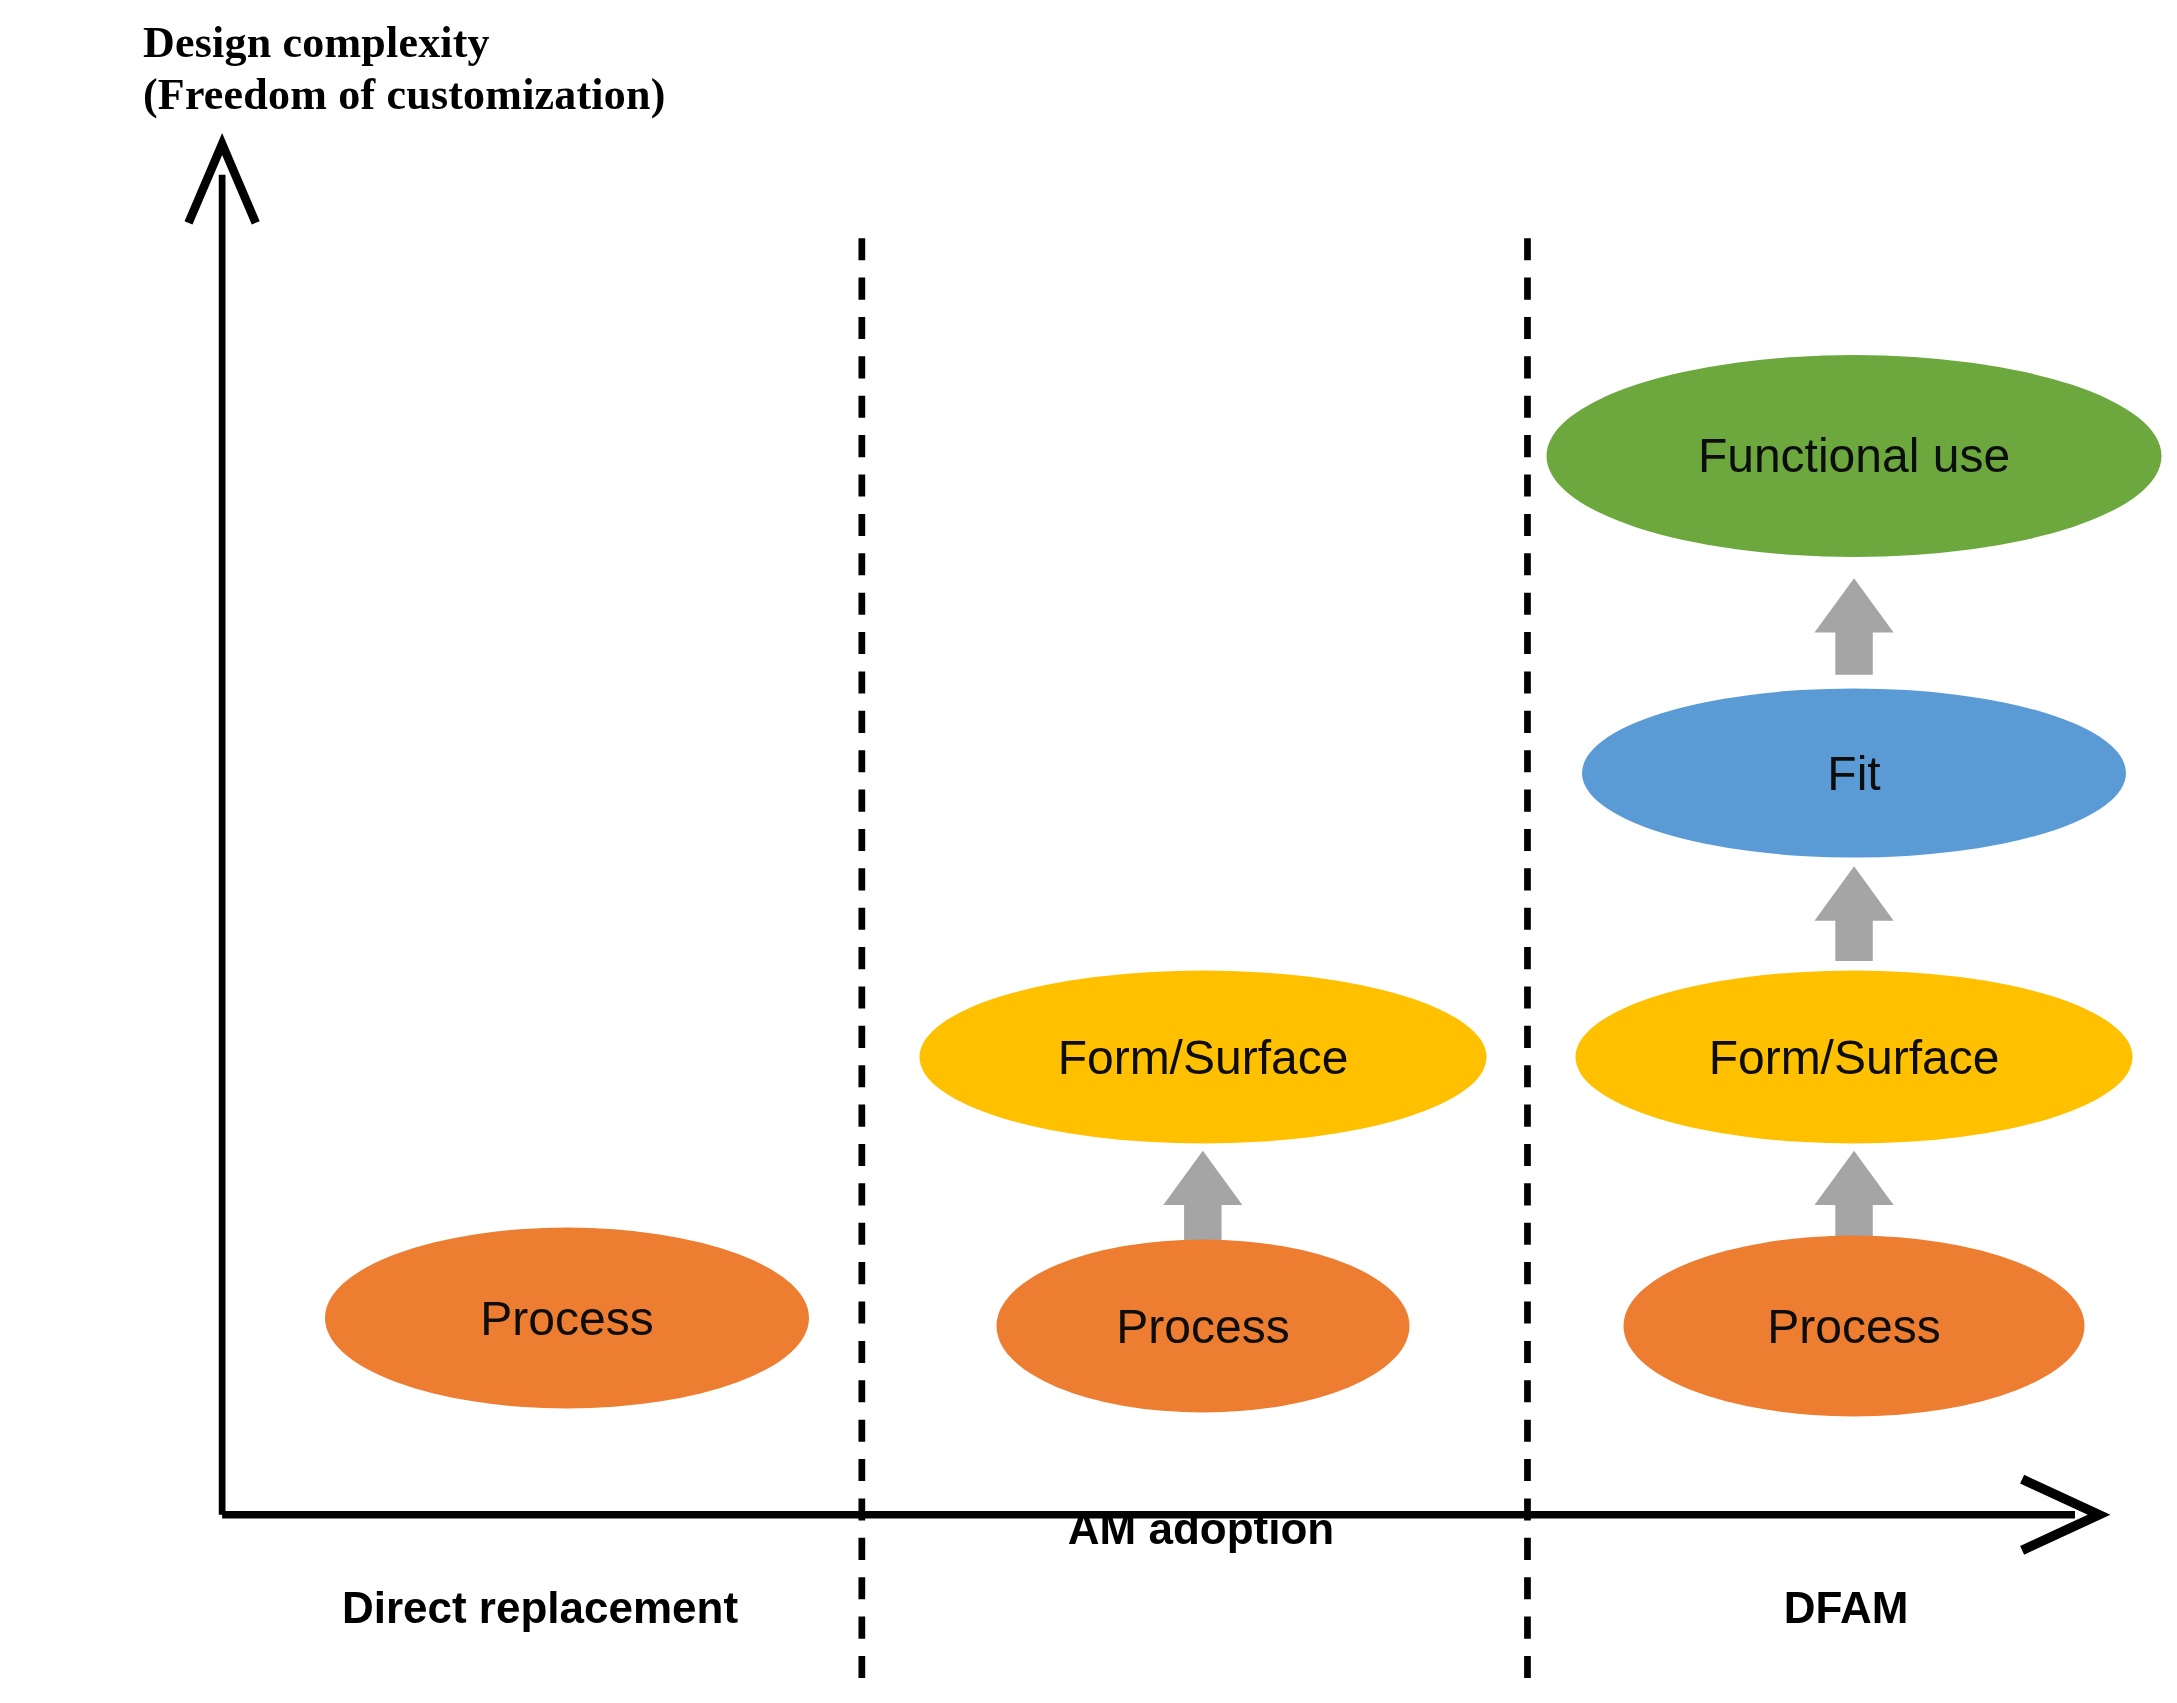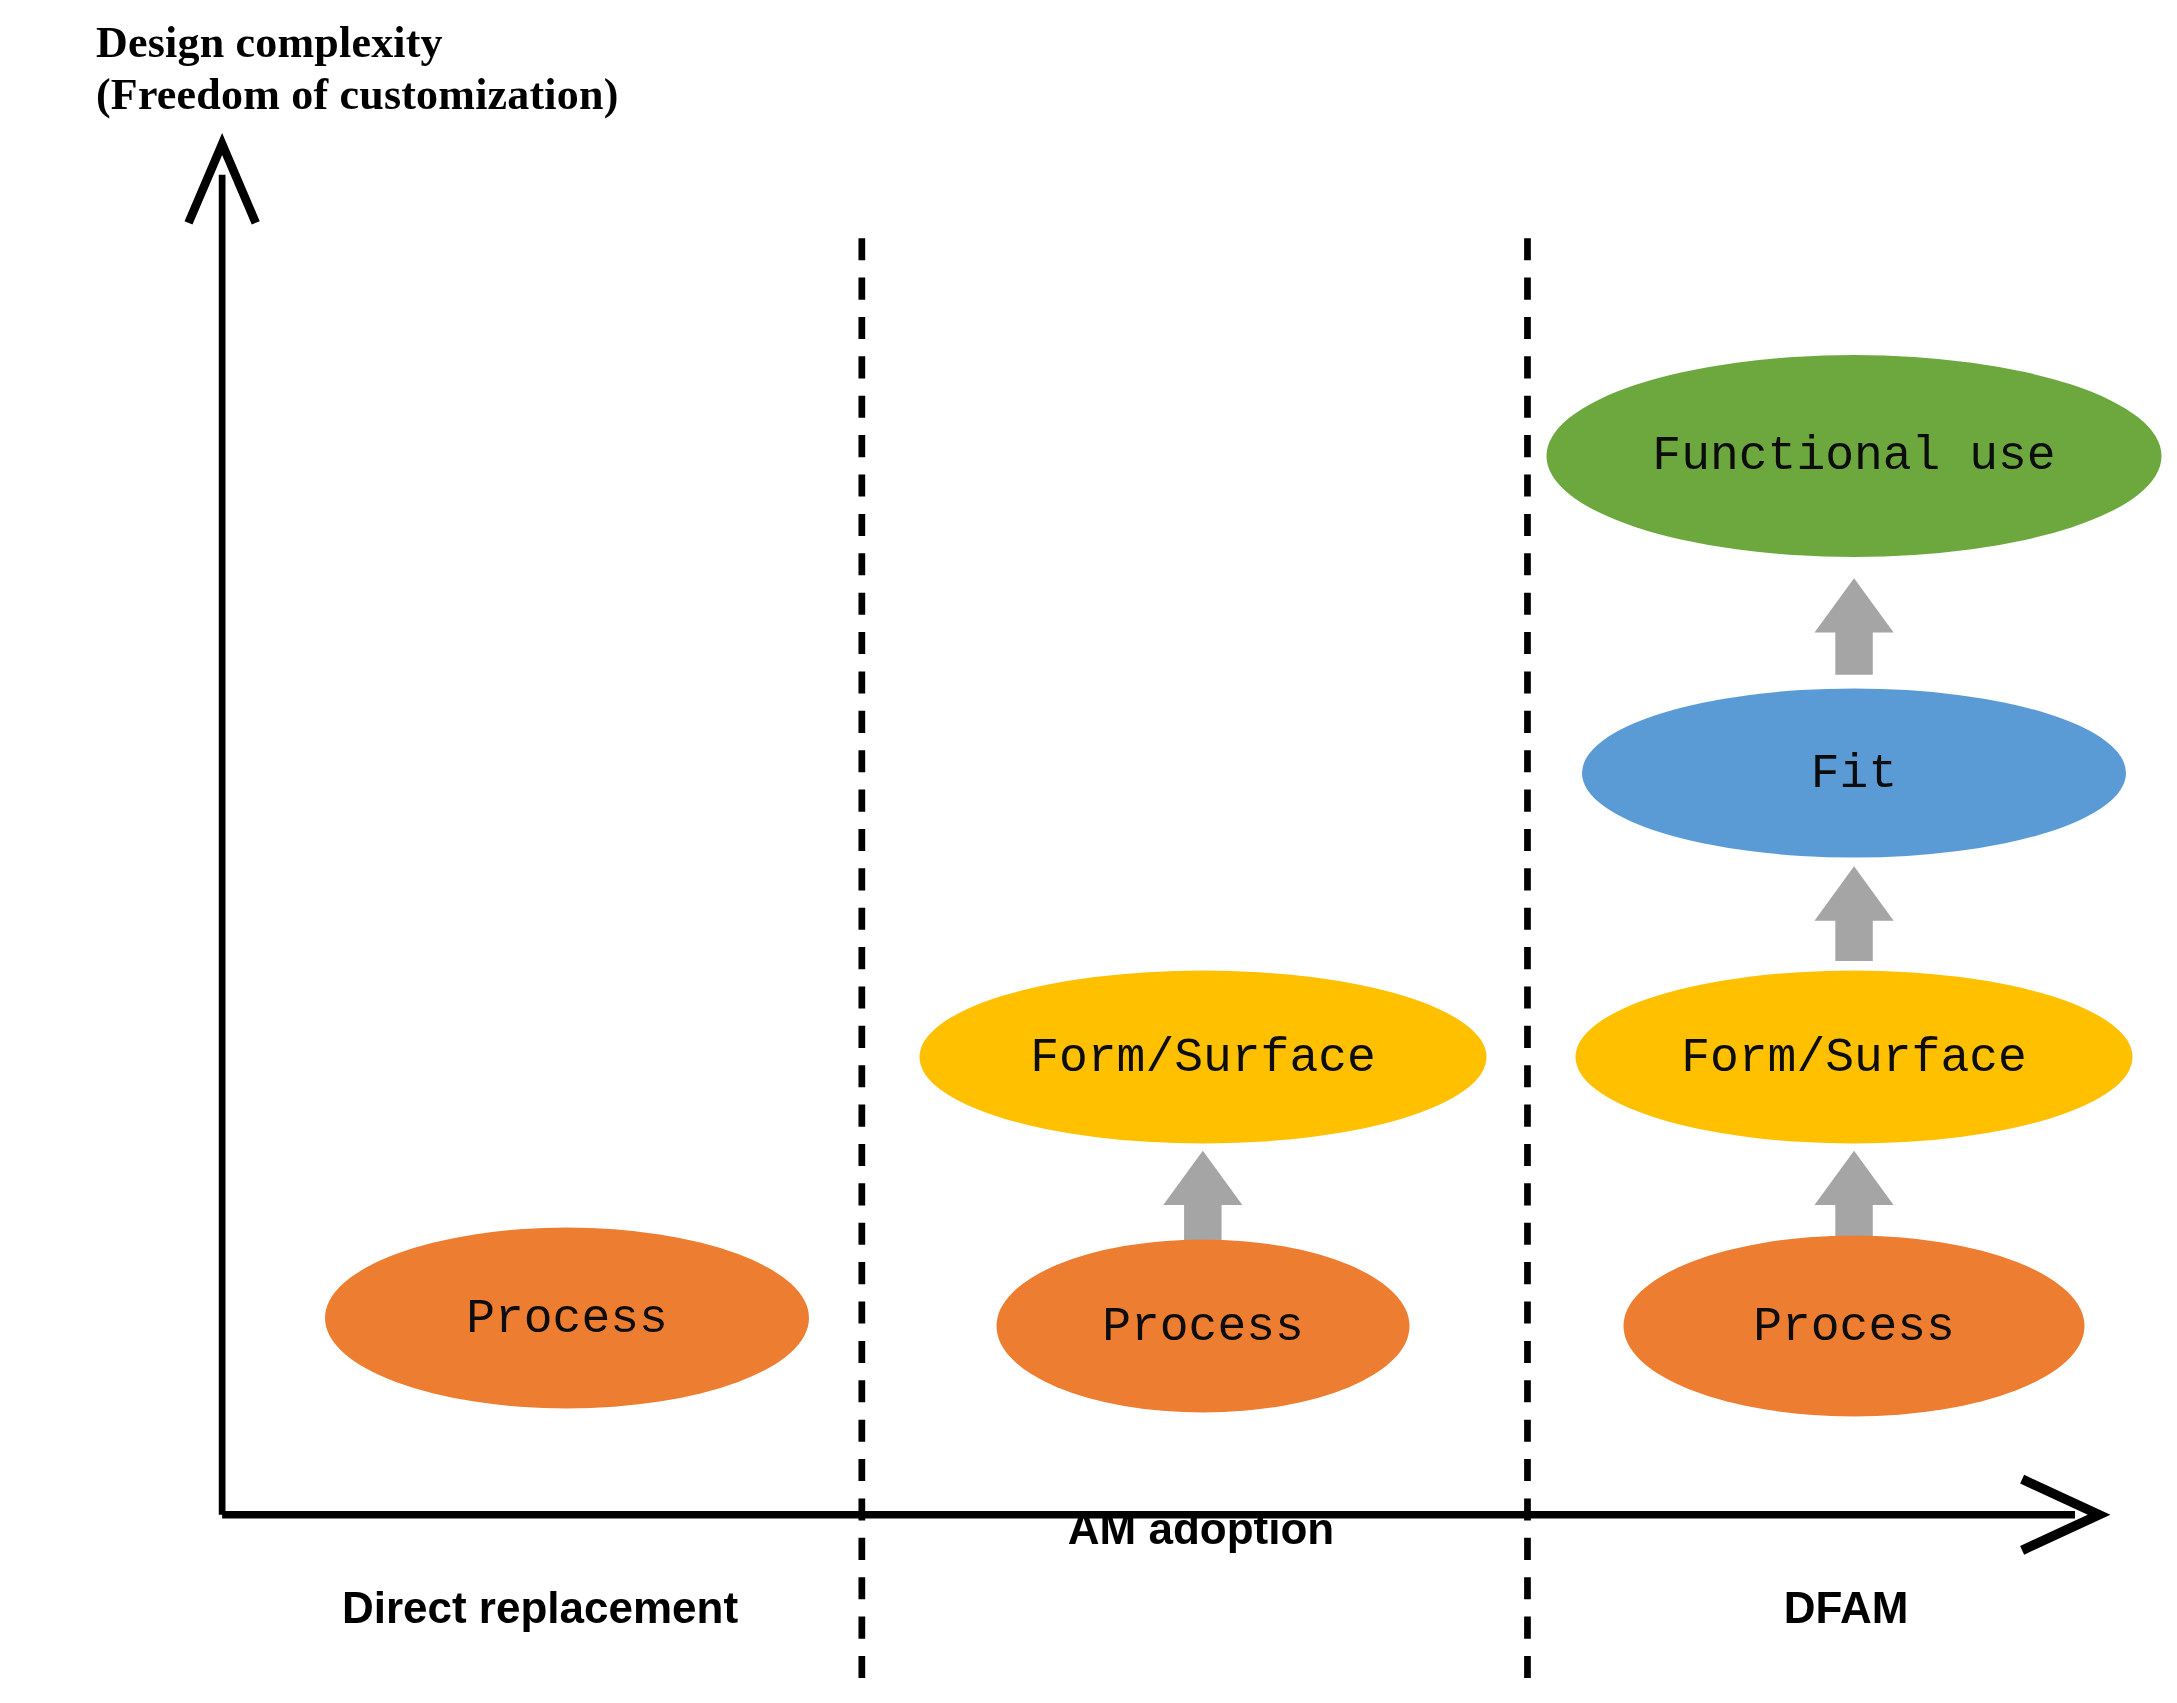--- a/index.html
+++ b/index.html
@@ -35,21 +35,21 @@
     left: 96px;
     top: 17.3px;
     font-family: "Liberation Serif", "DejaVu Serif", serif;
     font-weight: bold;
     font-size: 44px;
     line-height: 1.18;
     color: #000000;
     letter-spacing: 0.2px;
     white-space: nowrap;
   }
-  .axis-title .line { display: block; }
+  .axis-title .line { display: block; margin-left: 47px; }
 
   
   .cat-label {
     position: absolute;
     font-family: Liberation Sans, sans-serif;
     font-weight: bold;
     font-size: 44px;
     color: #000000;
     text-align: center;
     white-space: nowrap;
@@ -60,21 +60,21 @@
   .node {
     position: absolute;
     transform: translate(-50%, -50%);
     border-radius: 50%;
     display: flex;
     align-items: center;
     justify-content: center;
     box-sizing: border-box;
   }
   .node-label {
-    font-family: Liberation Mono, monospace;
+    font-family: Liberation Sans, sans-serif;
     font-weight: normal;
     font-size: 48px;
     color: #0d0d0d;
     white-space: nowrap;
     line-height: 1;
     text-align: left;
     pointer-events: none;
   }
 </style>
 </head>

